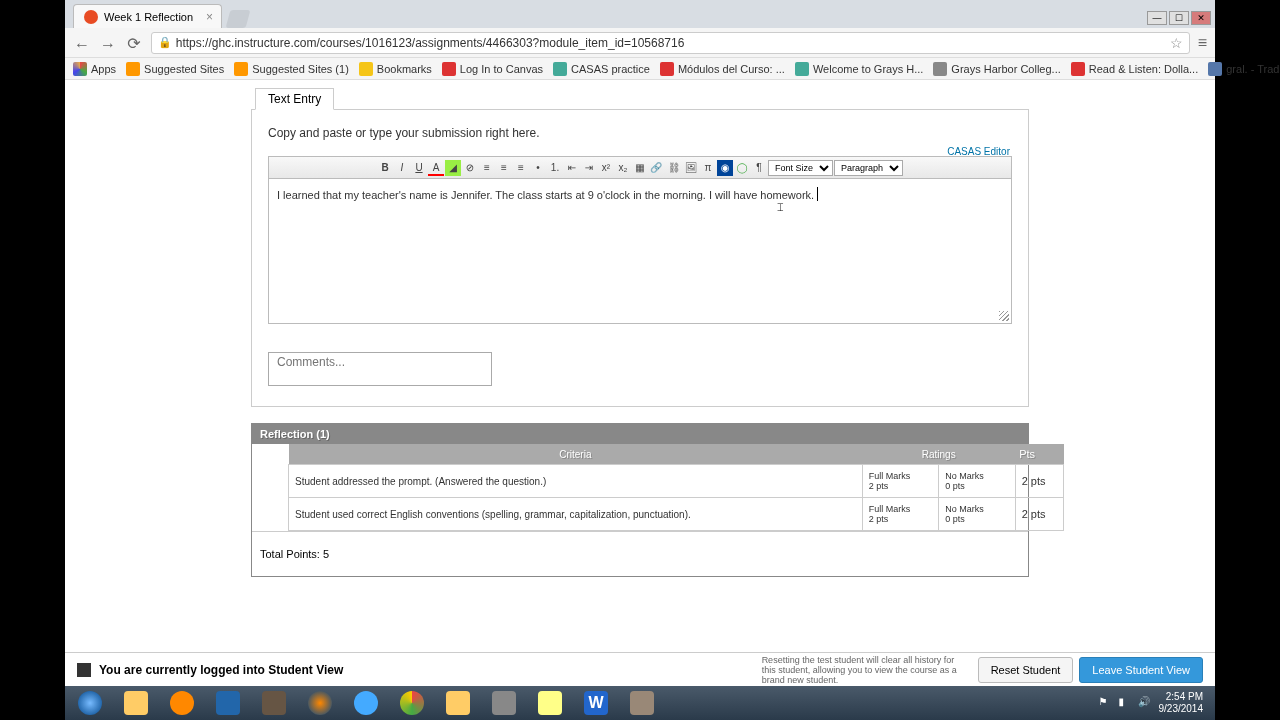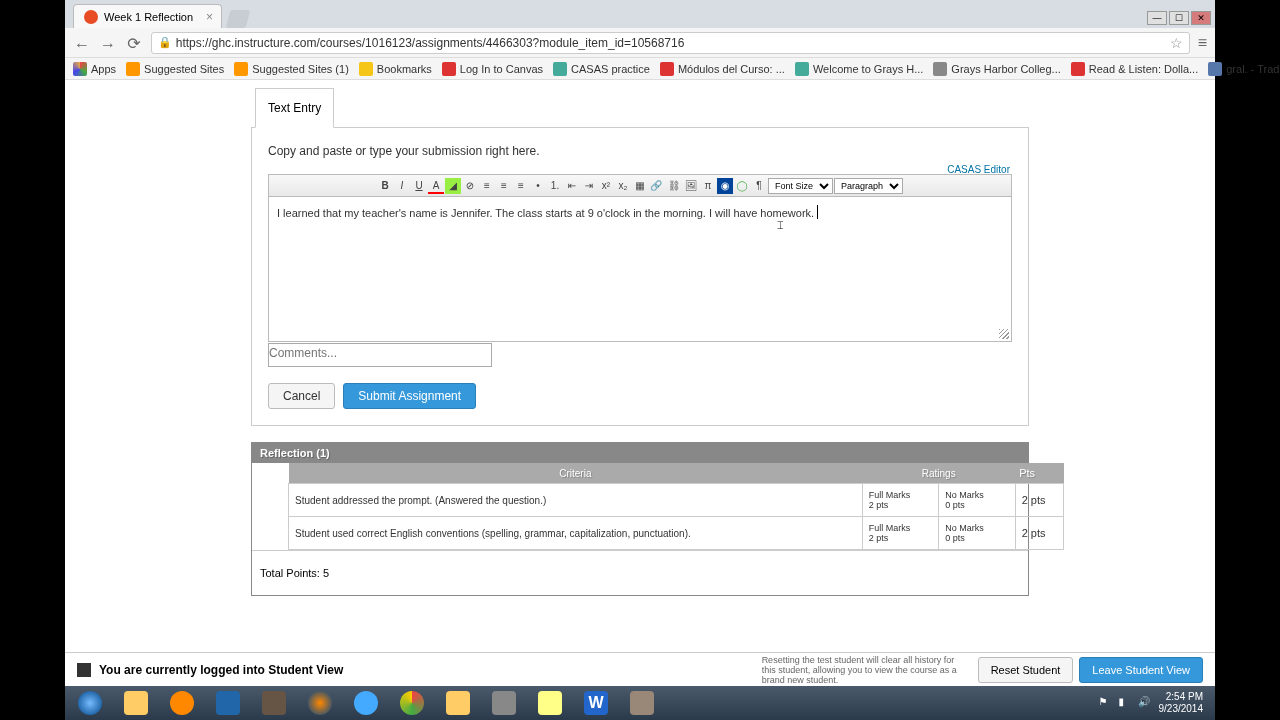--- a/index.html
+++ b/index.html
@@ -22,36 +22,36 @@
 .bmbar { height: 22px; background: #f5f5f5; border-bottom: 1px solid #ddd; display: flex; align-items: center; padding: 0 8px; gap: 10px; font-size: 11px; color: #333; }
 .bmitem { display: flex; align-items: center; gap: 4px; cursor: pointer; white-space: nowrap; }
 .bmicon { width: 14px; height: 14px; background: #ff9800; border-radius: 2px; }
 .bmicon.c2 { background: #888; }
 .bmicon.c3 { background: #f5c518; }
 .bmicon.c4 { background: #d33; }
 .bmicon.c5 { background: #4a9; }
 .bmicon.c6 { background: #57a; }
 .content { height: 580px; overflow-y: scroll; background: #fff; position: relative; }
 .content-inner { width: 778px; margin: 0 auto; padding-top: 8px; }
-.texttab { display: inline-block; background: #fff; border: 1px solid #ccc; border-bottom: 1px solid #fff; padding: 12px 12px; font-size: 12px; position: relative; z-index: 2; margin-left: 4px; }
+.texttab { display: inline-block; background: #fff; border: 1px solid #ccc; border-bottom: 1px solid #fff; padding: 3px 12px; font-size: 12px; position: relative; z-index: 2; margin-left: 4px; }
 .entrybox { border: 1px solid #ccc; margin-top: -1px; padding: 16px; position: relative; }
 .instr { font-size: 12px; color: #333; margin-bottom: 16px; }
 .htmledit { position: absolute; right: 18px; top: 36px; font-size: 10px; color: #0073a7; cursor: pointer; }
 .editor { border: 1px solid #bbb; }
 .toolbar { height: 22px; background: linear-gradient(#f8f8f8, #e8e8e8); border-bottom: 1px solid #bbb; display: flex; align-items: center; justify-content: center; gap: 1px; padding: 0 4px; }
 .tbtn { width: 16px; height: 16px; font-size: 10px; text-align: center; line-height: 16px; cursor: pointer; color: #444; }
 .tbtn.b { font-weight: bold; }
 .tbtn.i { font-style: italic; }
 .tbtn.u { text-decoration: underline; }
 .tsel { height: 16px; font-size: 9px; border: 1px solid #aaa; background: #fff; padding: 0 2px; }
 .editarea { height: 144px; padding: 8px; font-size: 11px; color: #333; position: relative; background: #fff; }
 .cursor { display: inline-block; width: 1px; height: 14px; background: #000; vertical-align: text-bottom; margin-left: 3px; }
 .textcursor { position: absolute; left: 508px; top: 22px; width: 1px; height: 14px; color: #000; }
 .resize { position: absolute; bottom: 2px; right: 2px; width: 10px; height: 10px; background: repeating-linear-gradient(135deg, #999, #999 1px, transparent 1px, transparent 3px); }
-.comments { width: 224px; height: 24px; border: 1px solid #aaa; font-size: 12px; padding: 2px 0; margin-top: 1px; resize: none; }
+.comments { width: 224px; height: 34px; border: 1px solid #aaa; font-size: 12px; padding: 2px 8px; margin-top: 28px; resize: none; }
 .btnrow { margin-top: 12px; display: flex; gap: 8px; }
 .btn { padding: 5px 14px; font-size: 12px; border-radius: 3px; cursor: pointer; }
 .btn.cancel { background: #f5f5f5; border: 1px solid #bbb; color: #333; }
 .btn.submit { background: #3498db; border: 1px solid #2980b9; color: #fff; }
 .rubric { margin-top: 16px; border: 1px solid #888; width: 100%; }
 .rubhead { background: #888; color: #fff; font-size: 11px; padding: 4px 8px; font-weight: bold; text-shadow: 1px 1px 0 #666; }
 .rubtable { width: 100%; border-collapse: collapse; font-size: 10px; margin-left: 36px; }
 .rubtable th { background: #aaa; color: #fff; padding: 4px; font-weight: normal; text-shadow: 1px 1px 0 #888; }
 .rubtable td { border: 1px solid #ccc; padding: 6px; color: #333; }
 .rubtable .crit { width: 570px; }
@@ -186,24 +186,20 @@
             <select class="tsel"><option>Font Size</option></select>
             <select class="tsel"><option>Paragraph</option></select>
           </div>
           <div class="editarea">
             <span>I learned that my teacher's name is Jennifer. The class starts at 9 o'clock in the morning. I will have homework.</span><span class="cursor"></span>
             <span class="textcursor">⌶</span>
             <div class="resize"></div>
           </div>
         </div>
         <textarea class="comments" placeholder="Comments..." style=""></textarea>
-        <div class="btnrow">
-          <button class="btn cancel">Cancel</button>
-          <button class="btn submit">Submit Assignment</button>
-        </div>
       </div>
 
       <div class="rubric">
         <div class="rubhead">Reflection (1)</div>
         <table class="rubtable">
           <tbody>
               <tr>
             <th class="crit">Criteria</th>
             <th colspan="2">Ratings</th>
             <th class="pts">Pts</th>

